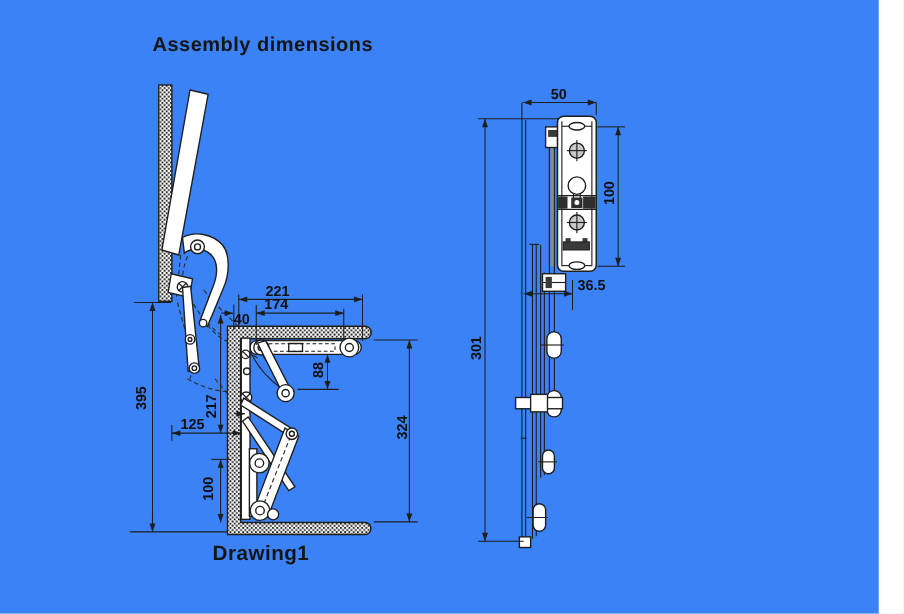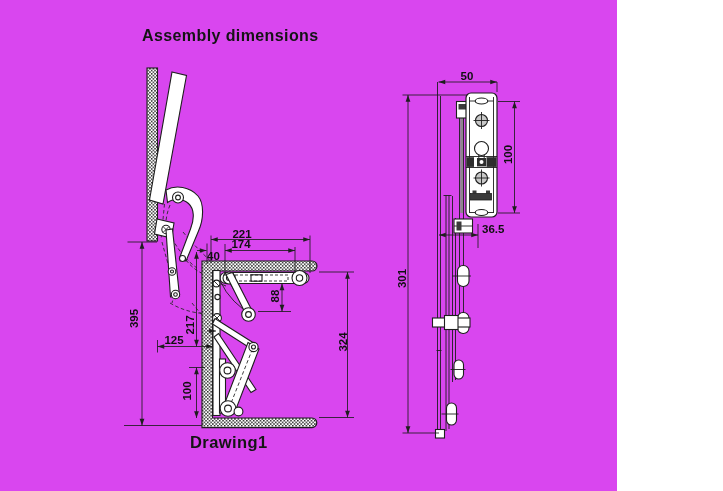--- a/index.html
+++ b/index.html
@@ -1,18 +1,18 @@
 <!DOCTYPE html>
 <html><head>
 <meta charset="utf-8">
 <style>
   html,body { margin:0; padding:0; background:#fff; }
   .canvas {
-    position:relative; width:597px; height:491px; background:#d946ef;
-    font-family:"Liberation Sans", sans-serif; overflow:hidden;padding-left:20px;
+    position:relative; width:703px; height:491px; background:#3b82f6;
+    font-family:"Liberation Sans", sans-serif; overflow:hidden;
   }
   svg { display:block; }
   .outline { fill:#ffffff; stroke:#1e1e1e; stroke-width:1.1; }
   .thin    { fill:none;    stroke:#1e1e1e; stroke-width:0.9; }
   .dimln   { stroke:#1e1e1e; stroke-width:0.85; fill:none; }
   .dash    { fill:none; stroke:#2a2a2a; stroke-width:0.9; stroke-dasharray:3.6 2.4; }
   .dim {
     font-family:"Liberation Sans", sans-serif; font-size:11.5px; font-weight:bold;
     fill:#101010;
   }

